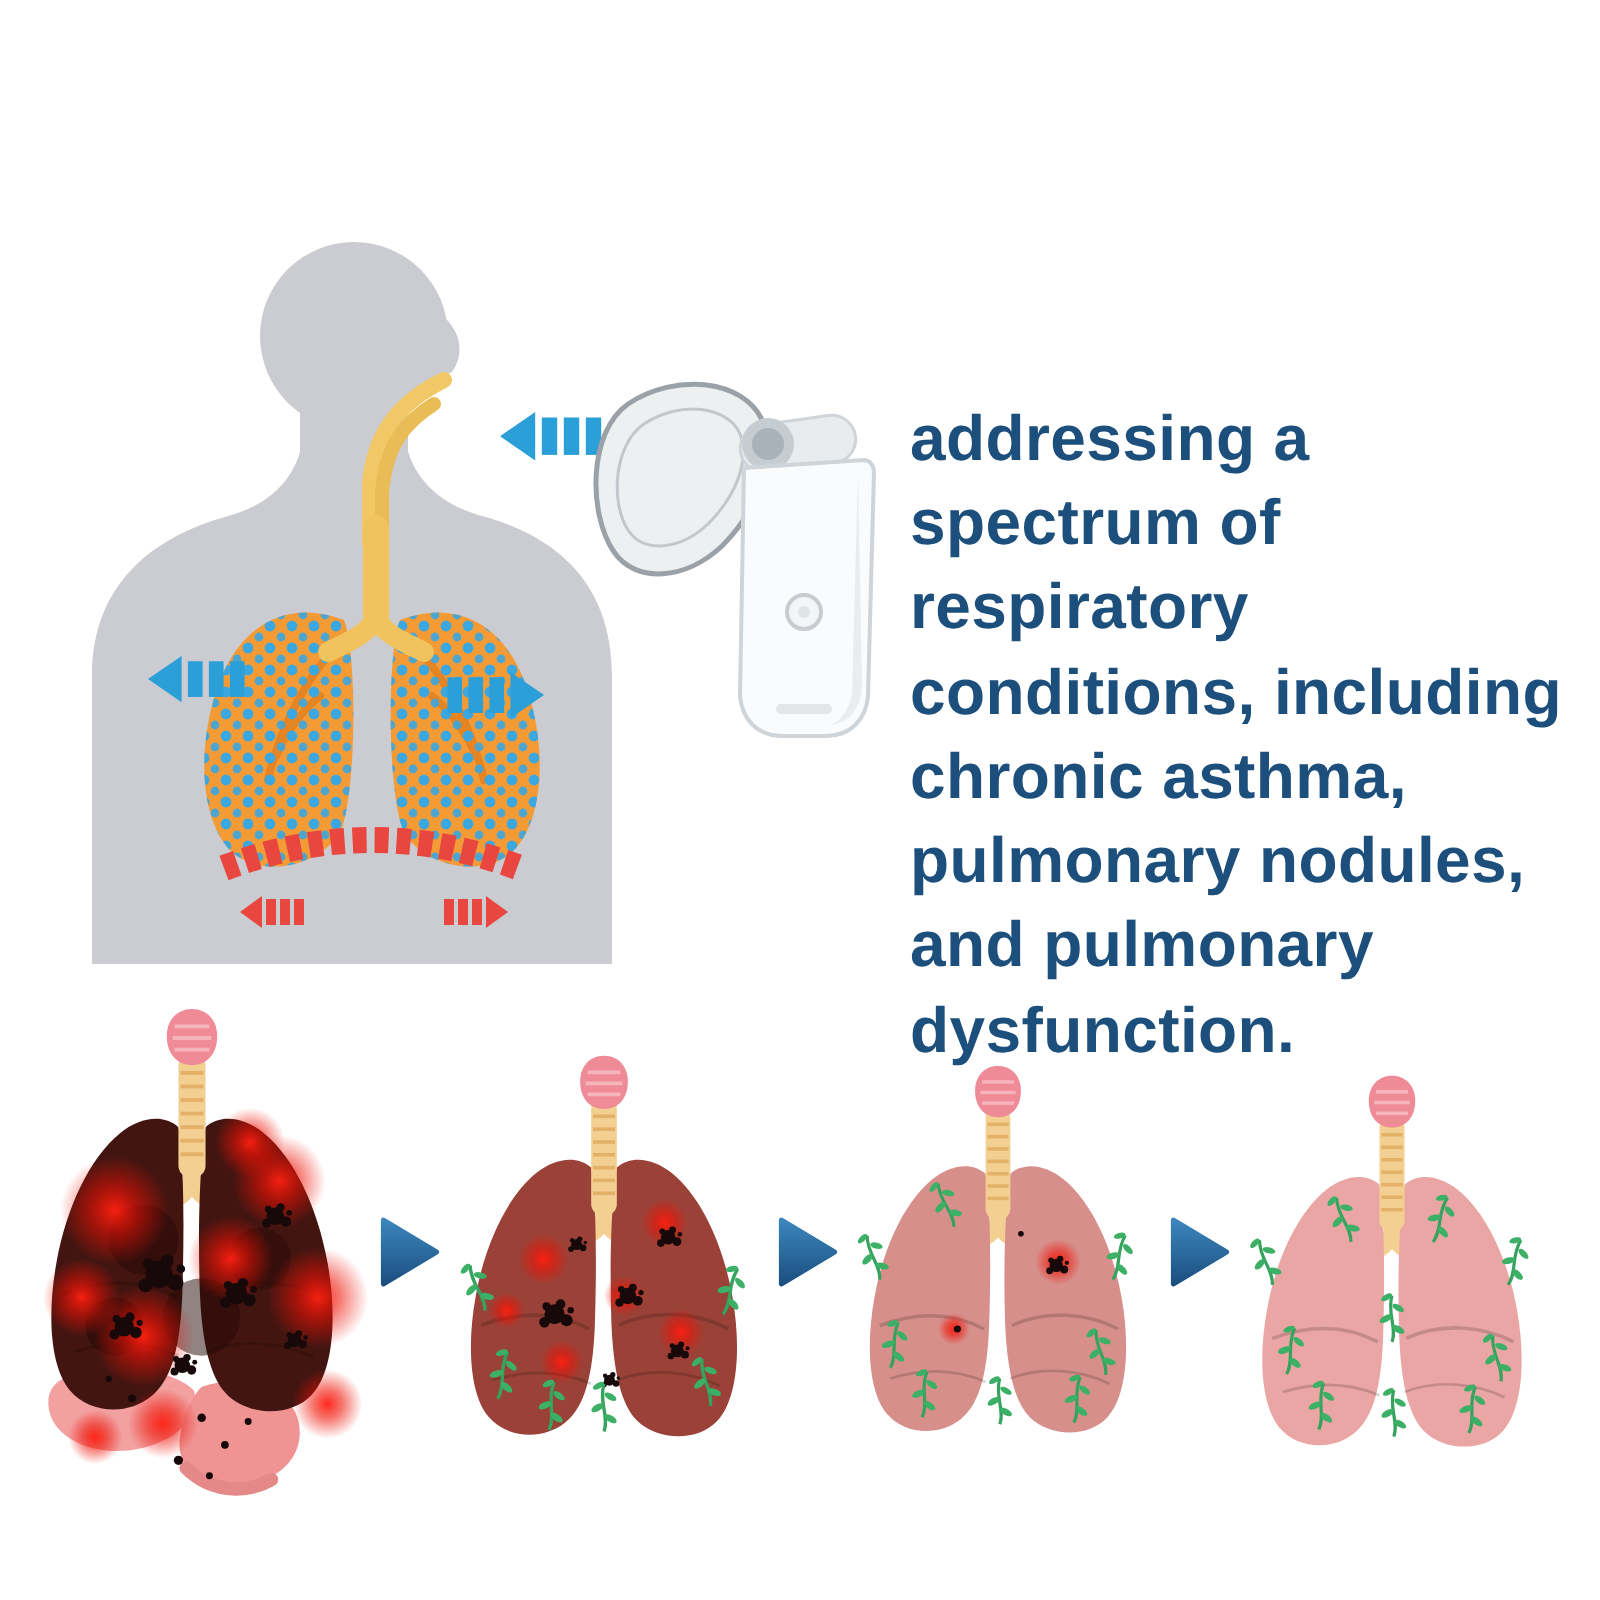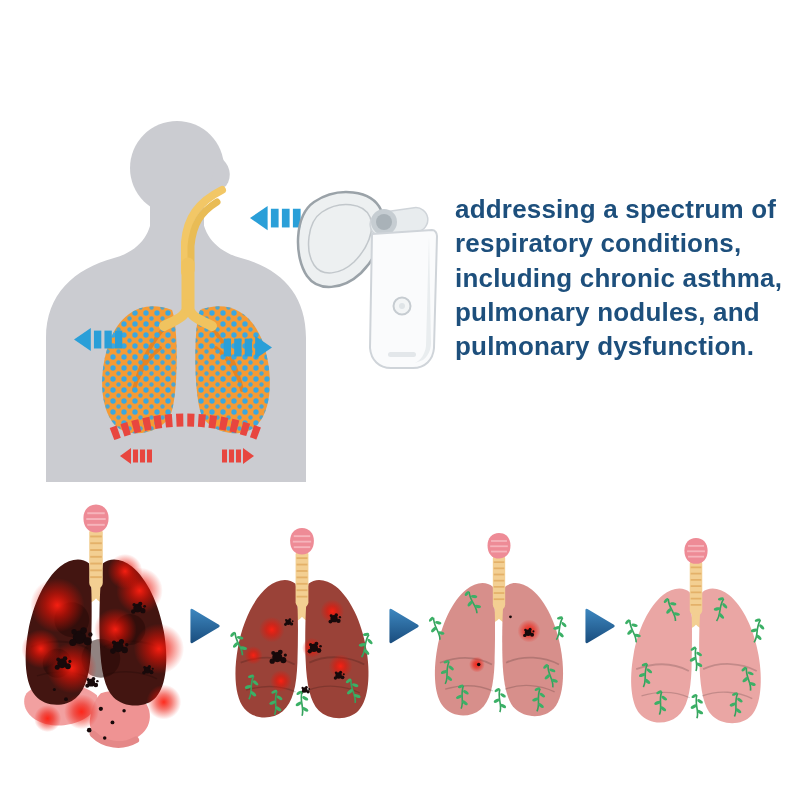--- a/index.html
+++ b/index.html
@@ -5,21 +5,21 @@
   html,body { margin:0; padding:0; background:#ffffff; }
   body { font-family:"Liberation Sans", sans-serif; }
   .canvas {
     position:relative; width:800px; height:800px; background:#ffffff; overflow:hidden;
   }
   .torso-illustration { position:absolute; left:22px; top:112px; width:285px; height:370px; }
   .nebulizer-illustration { position:absolute; left:282px; top:186px; width:180px; height:198px; }
   .headline {
     position:absolute; left:455px; top:166px; width:336px;
     color:var(--c-headline-text,#1d4f7c);
-    font-size:26px; line-height:1.32; font-weight:600; letter-spacing:.2px;
+    font-size:32px; line-height:1.32; font-weight:600; letter-spacing:.2px;
   }
   .stage { position:absolute; }
   .stage svg, .torso-illustration svg, .nebulizer-illustration svg, .progress-arrow svg { width:100%; height:100%; display:block; }
   .stage-1 { left:4px;  top:503px; width:184px; height:248px; color:var(--c-stage1-lobe,#431511); }
   .stage-2 { left:224px; top:527px; width:156px; height:197px; color:var(--c-stage2-lobe,#9a4238); }
   .stage-3 { left:424px; top:532px; width:150px; height:190px; color:var(--c-stage3-lobe,#d78f8b); }
   .stage-4 { left:620px; top:537px; width:152px; height:192px; color:var(--c-stage4-lobe,#eaa6a4); }
   .progress-arrow { position:absolute; top:607px; width:30px; height:38px; }
   .progress-arrow-1 { left:190px; }
   .progress-arrow-2 { left:389px; }

